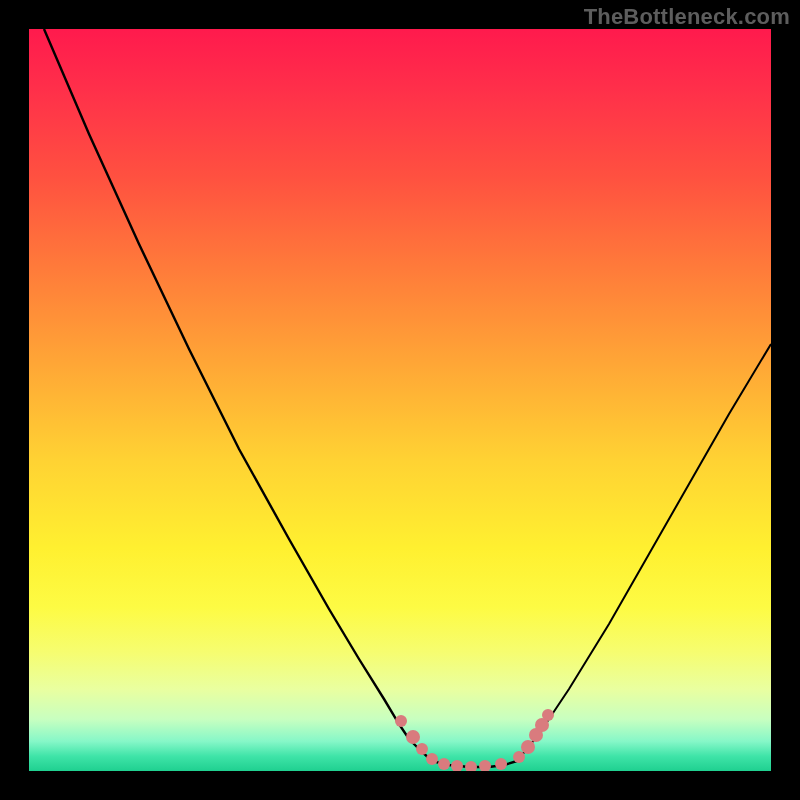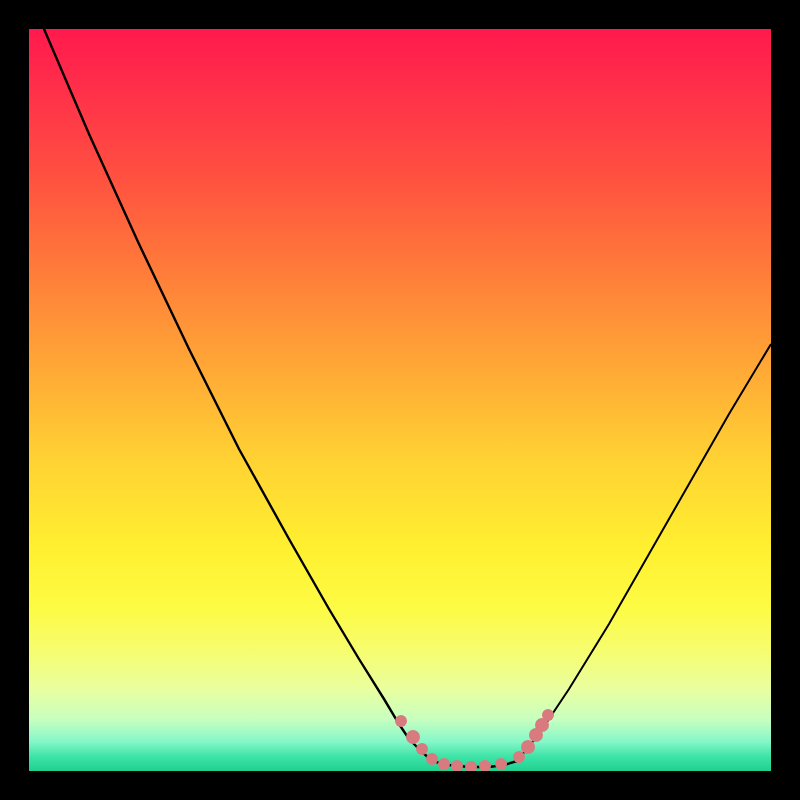--- a/index.html
+++ b/index.html
@@ -83,13 +83,14 @@
           <circle cx="456" cy="737" r="6" fill="#d97b7e"></circle>
           <circle cx="472" cy="735" r="6" fill="#d97b7e"></circle>
           <circle cx="490" cy="728" r="6" fill="#d97b7e"></circle>
           <circle cx="499" cy="718" r="7" fill="#d97b7e"></circle>
           <circle cx="507" cy="706" r="7" fill="#d97b7e"></circle>
           <circle cx="513" cy="696" r="7" fill="#d97b7e"></circle>
           <circle cx="519" cy="686" r="6" fill="#d97b7e"></circle>
         </g>
     </svg>
   </div>
+  <div class="attrib">TheBottleneck.com</div>
 </div>
 
 </body></html>

